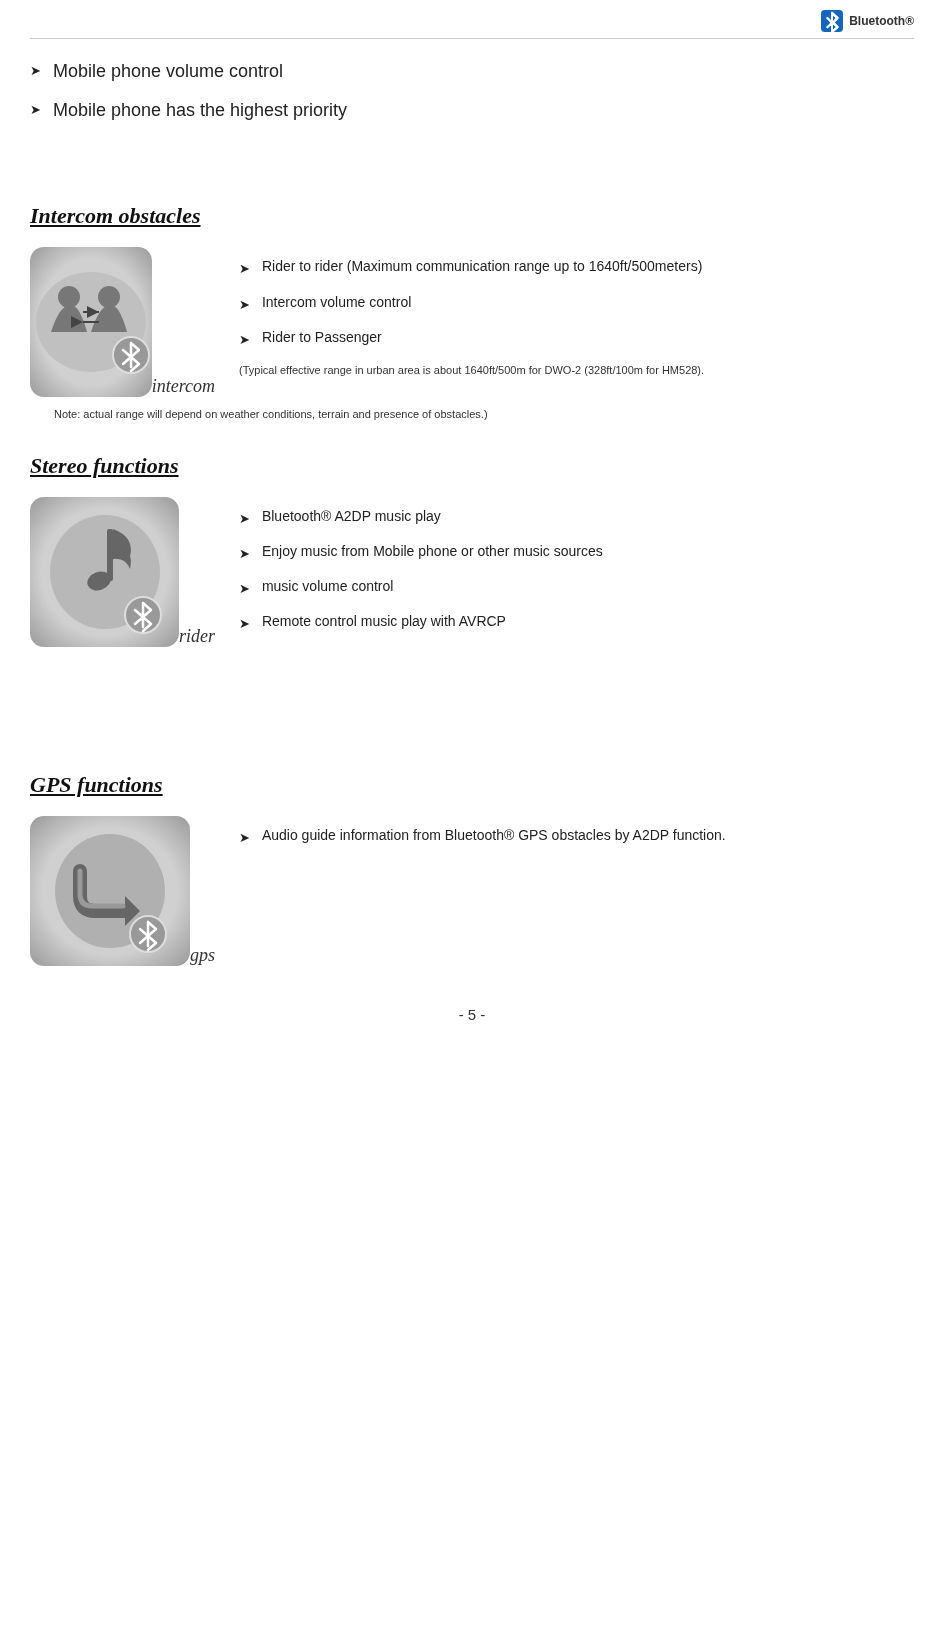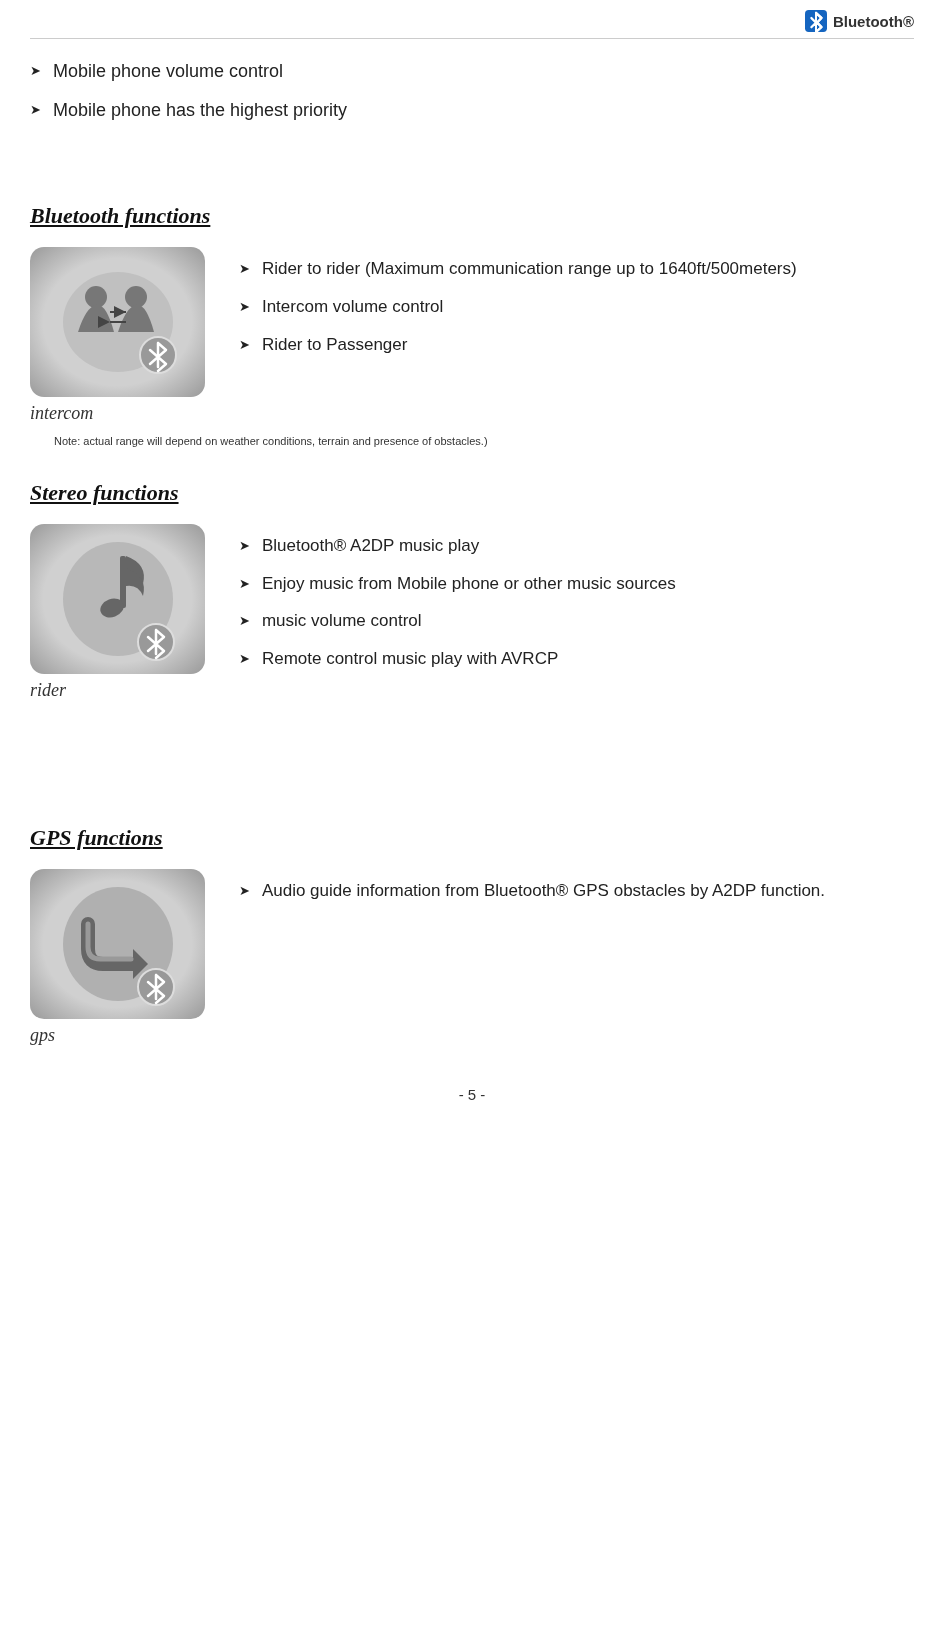--- a/index.html
+++ b/index.html
@@ -19,40 +19,40 @@
       justify-content: flex-end;
       align-items: center;
       border-bottom: 1px solid #ccc;
       padding-bottom: 6px;
       margin-bottom: 20px;
     }
     .bluetooth-logo {
       display: flex;
       align-items: center;
       gap: 6px;
-      font-size: 15px;
+      font-size: 12px;
       font-weight: bold;
       color: #333;
     }
     .bt-icon {
       width: 22px;
       height: 22px;
     }
 
     
     .bullet-list {
       list-style: none;
       margin: 0;
       padding: 0;
     }
     .bullet-list li {
       display: flex;
       align-items: flex-start;
       margin-bottom: 14px;
-      font-size: 17px;
+      font-size: 14px;
       line-height: 1.4;
     }
     .bullet-list li::before {
       content: "➤";
       font-size: 13px;
       margin-right: 12px;
       margin-top: 3px;
       flex-shrink: 0;
     }
 
@@ -72,22 +72,22 @@
     .section-body {
       display: flex;
       align-items: flex-start;
       gap: 24px;
       margin-bottom: 10px;
     }
     .section-image {
       flex-shrink: 0;
       width: 185px;
       display: flex;
-      flex-direction: column;
-      align-items: flex-start;
+      flex-direction: row;
+      align-items: flex-end;
     }
     .section-image .img-box {
       width: 175px;
       height: 150px;
       background: radial-gradient(ellipse at center, #d0d0d0 60%, #999 100%);
       border-radius: 14px;
       display: flex;
       align-items: center;
       justify-content: center;
       position: relative;
@@ -169,21 +169,21 @@
     <li>
         <span>Mobile phone has the highest priority</span>
       </li>
   </ul>
 </div>
 
 <br><br>
 
 
 <div class="intercom-section">
-  <div class="section-heading">Bluetooth functions</div>
+  <div class="section-heading">Intercom obstacles</div>
   <div class="section-body">
     <div class="section-image">
       <div class="img-box">
 
         <svg width="120" height="110" viewBox="0 0 120 110">
           <ellipse cx="60" cy="55" rx="55" ry="50" fill="#c0c0c0"></ellipse>
 
           <circle cx="38" cy="30" r="11" fill="#777"></circle>
           <path d="M20 65 Q28 40 38 38 Q48 36 56 65 Z" fill="#777"></path>
 
@@ -213,20 +213,21 @@
         <li>
             <span>Rider to rider (Maximum communication range up to 1640ft/500meters)</span>
           </li>
         <li>
             <span>Intercom volume control</span>
           </li>
         <li>
             <span>Rider to Passenger</span>
           </li>
       </ul>
+      <div class="fine-print">(Typical effective range in urban area is about 1640ft/500m for DWO-2 (328ft/100m for HM528).</div>
     </div>
   </div>
   <div class="note-text">Note: actual range will depend on weather conditions, terrain and presence of obstacles.)</div>
 </div>
 
 
 <div class="stereo-section">
   <div class="section-heading">Stereo functions</div>
   <div class="section-body">
     <div class="section-image">

